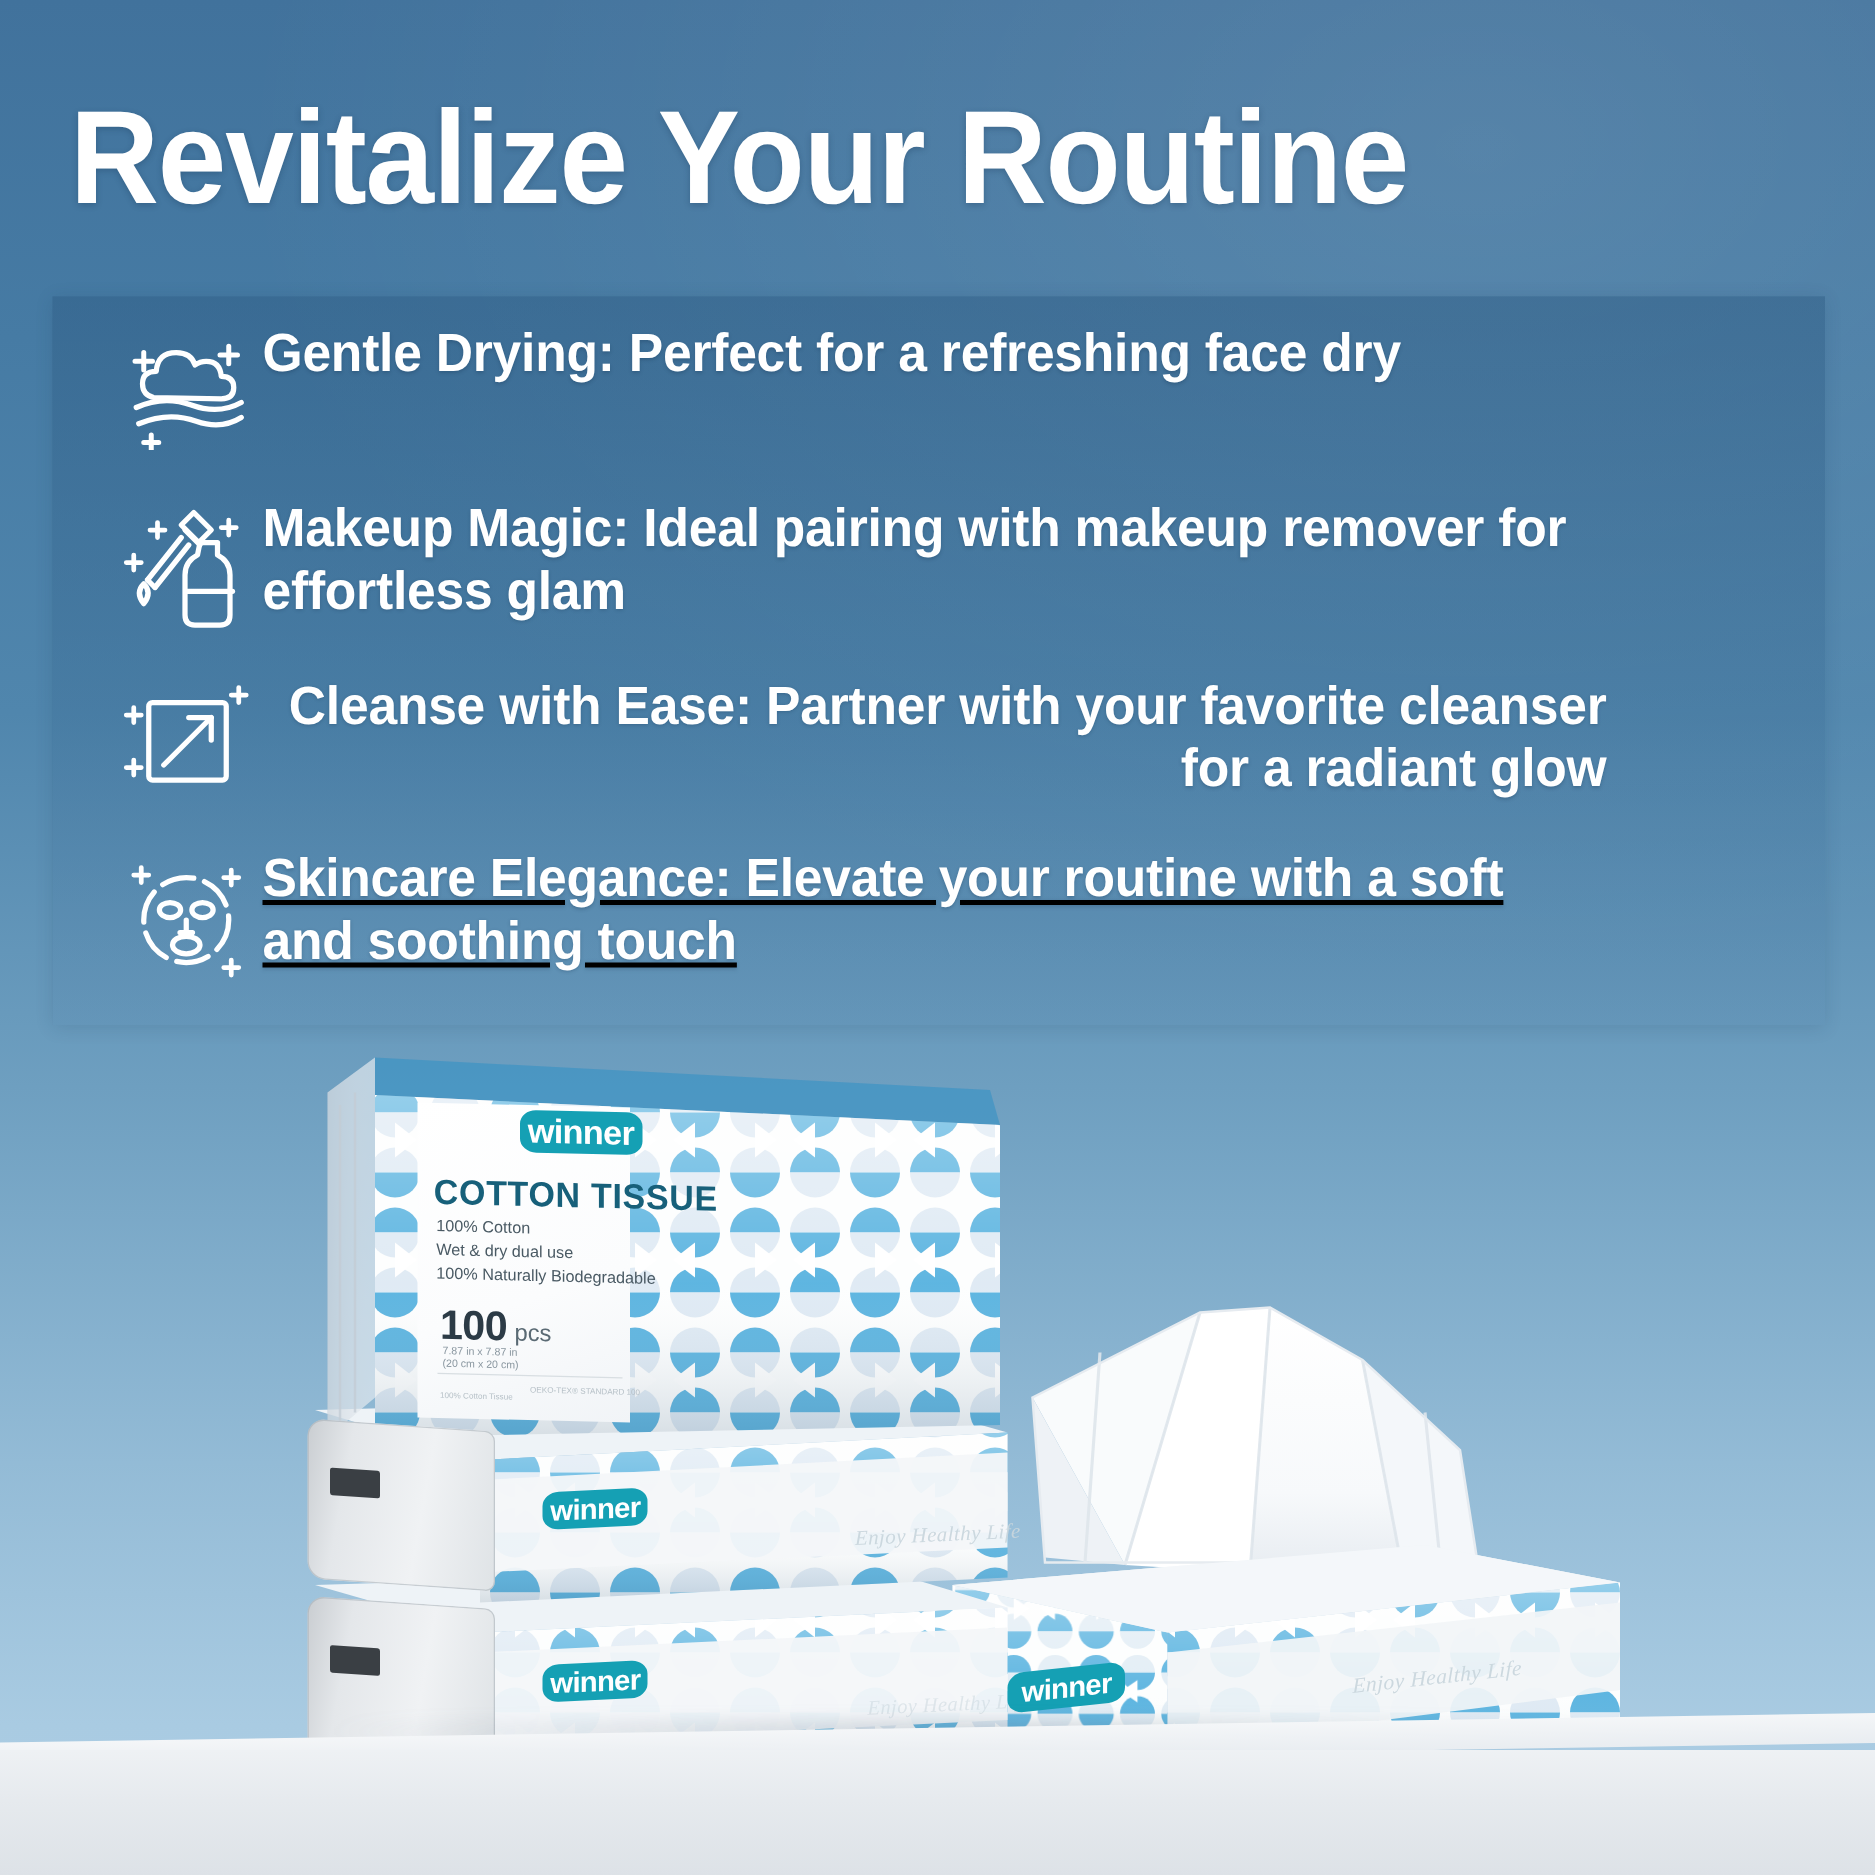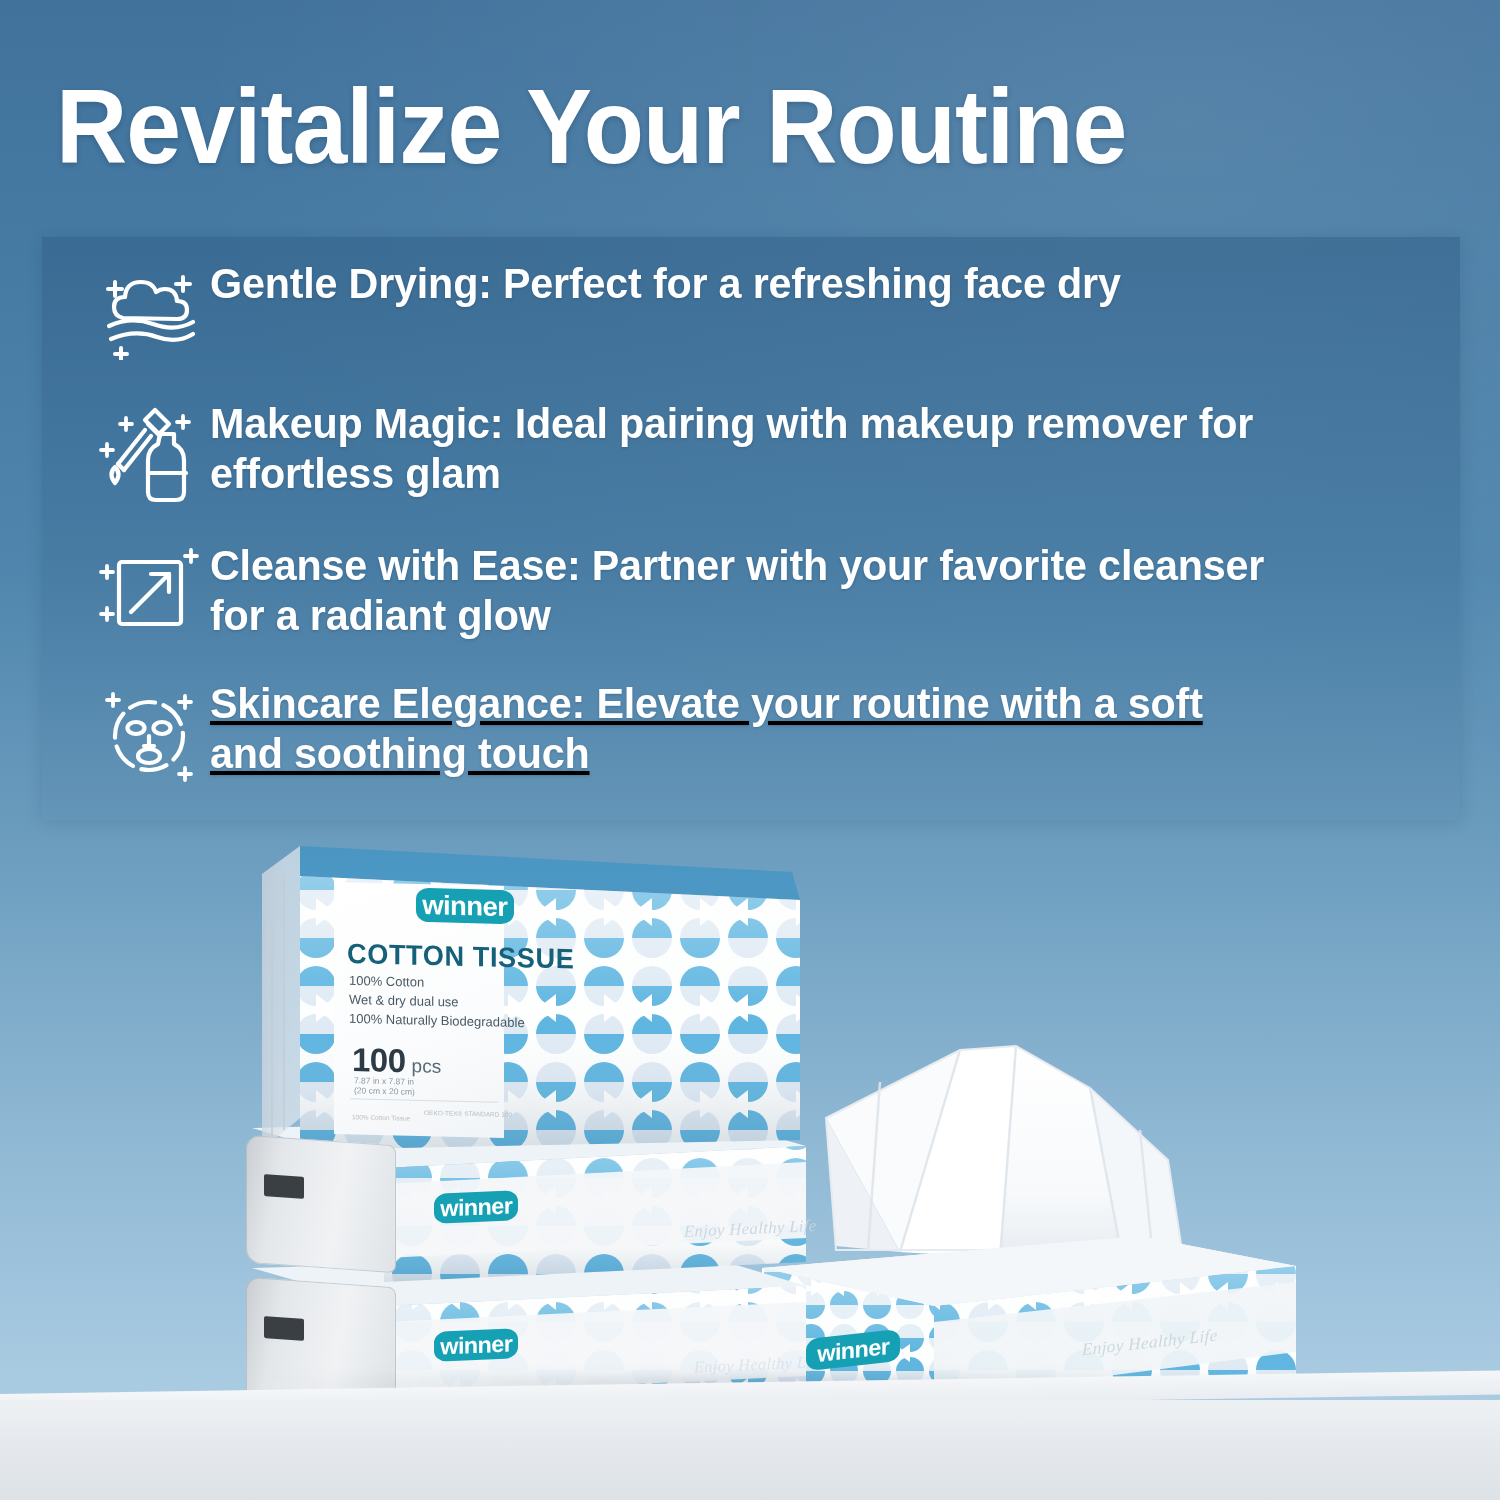--- a/index.html
+++ b/index.html
@@ -63,21 +63,21 @@
     font-size:43px;
     line-height:50px;
     letter-spacing:-.2px;
     transform:scaleX(.96);
     transform-origin:left top;
     text-shadow:0 1px 3px rgba(20,50,80,.28);
     max-width:1120px;
   }
   #feat0{left:88px;top:258px;}
   #feat1{left:88px;top:398px;}
-  #feat2{left:88px;top:540px;}
+  #feat2{left:88px;top:540px;text-align:right;}
   #feat3{left:88px;top:678px;text-decoration:underline;}
 
   
   .shelf{
     position:absolute;left:0;bottom:0;width:1500px;height:100px;
     background:linear-gradient(180deg,#eef1f4 0%,#e6eaee 40%,#dde2e7 100%);
   }
   .shelf-edge{
     position:absolute;left:0;bottom:82px;width:1500px;height:24px;
     background:linear-gradient(180deg,#f4f6f8 0%,#e9edf1 100%);

